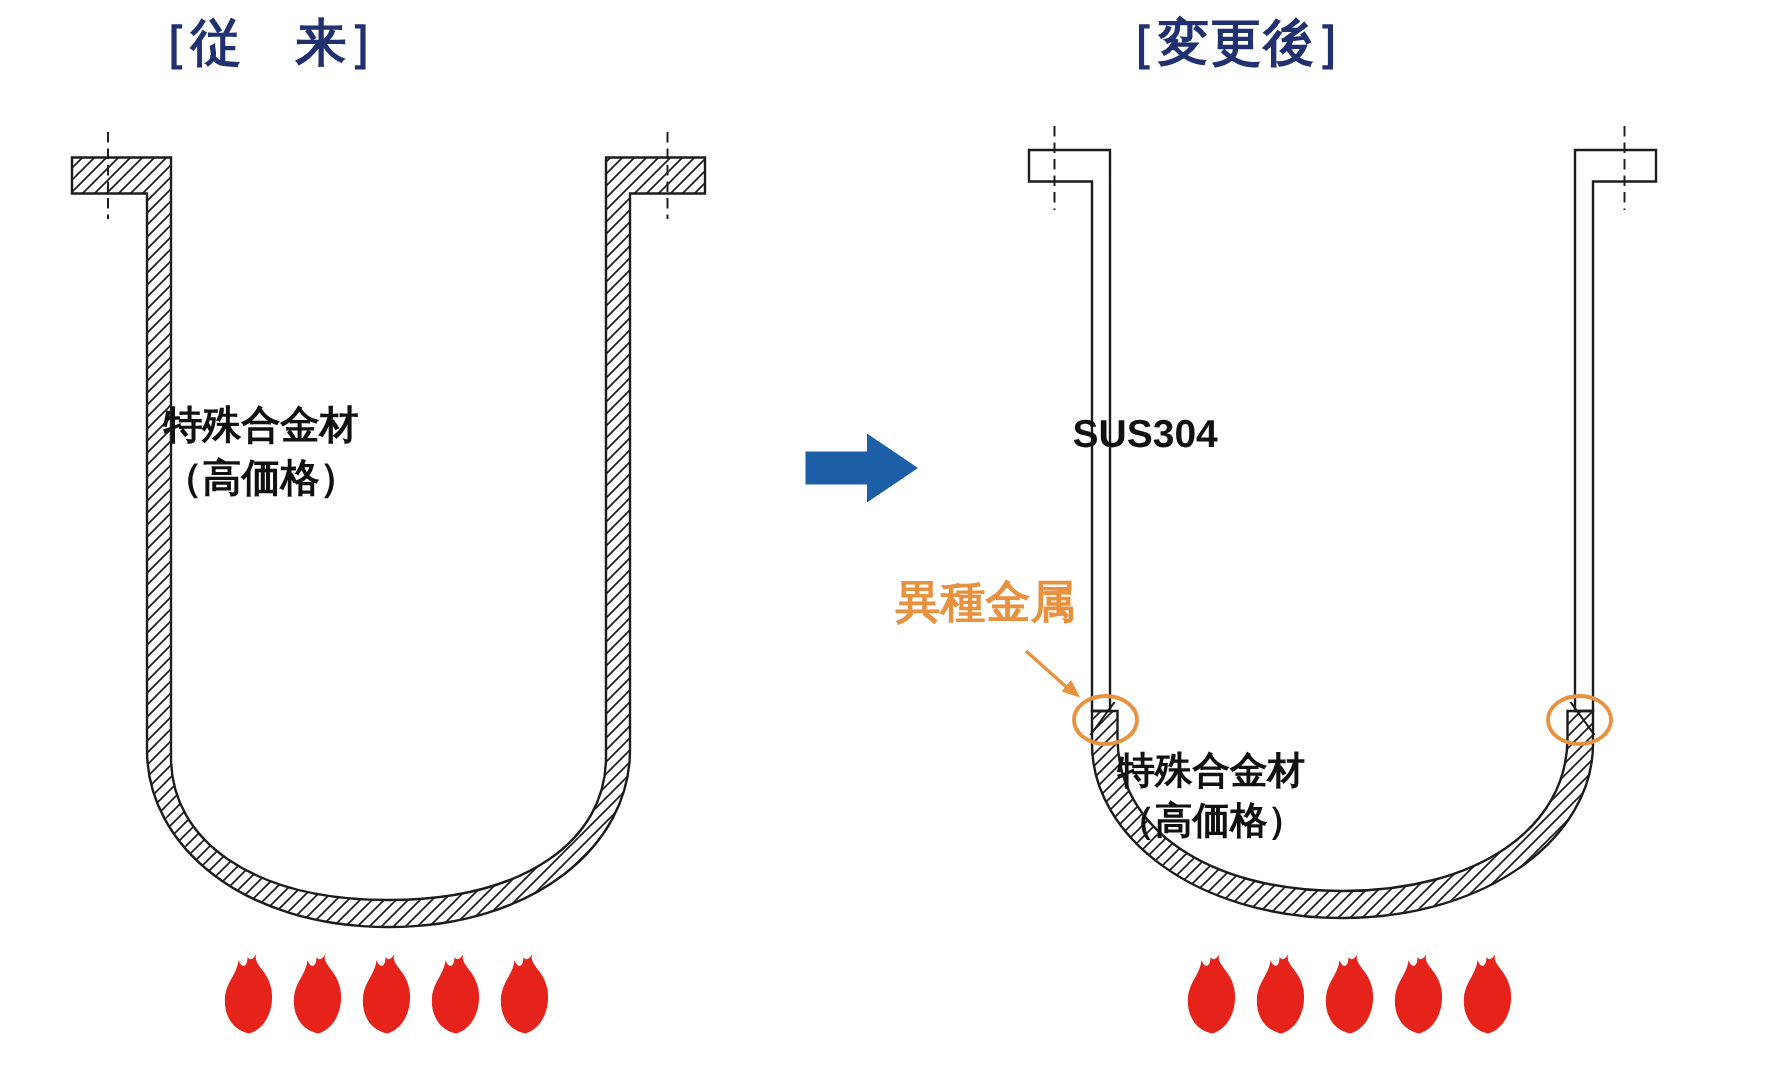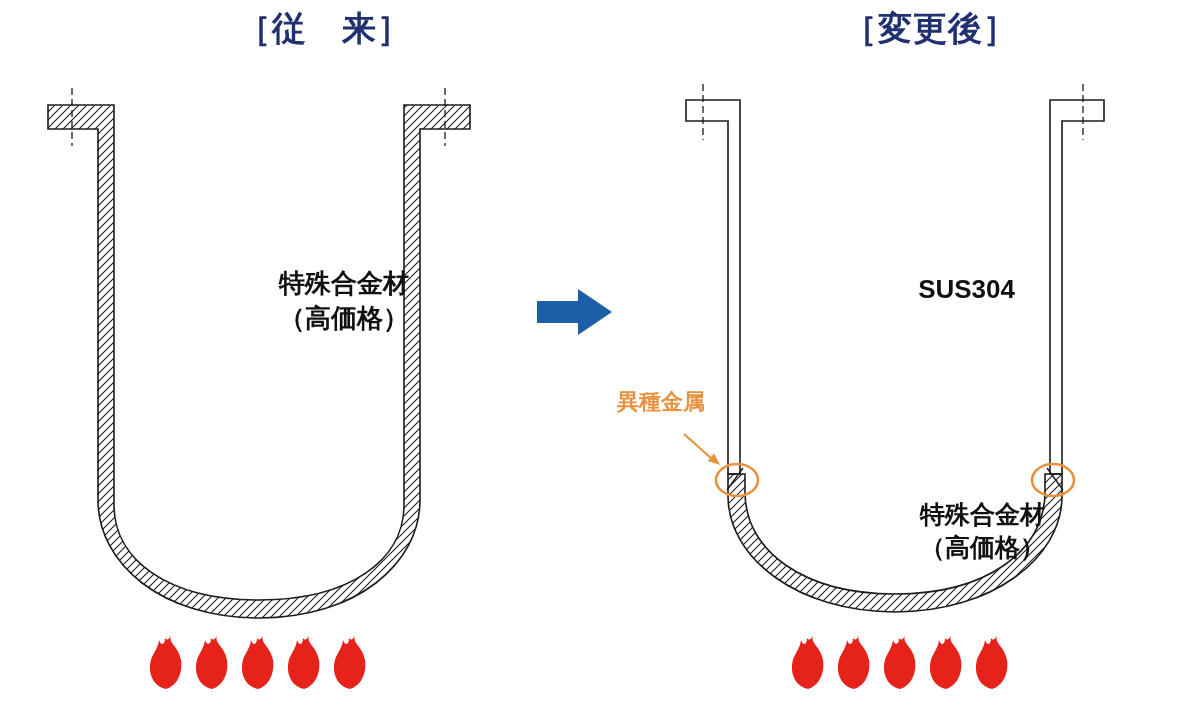--- a/index.html
+++ b/index.html
@@ -1,31 +1,31 @@
 <!DOCTYPE html>
 <html style="--title-navy: #21306f; --arrow-blue: #1c5fa6; --weld-orange: #e8913f; --flame-red: #e6231b; --line-black: #1c1c1c;"><head>
 <meta charset="utf-8">
 <style>
   html,body { margin:0; padding:0; background:#ffffff; }
   .canvas {
     position:relative; width:1185px; height:713px; background:#ffffff;
     font-family:"Liberation Sans","DejaVu Sans",sans-serif; overflow:hidden;
   }
   .canvas > svg { position:absolute; left:0; top:0; }
-  .lbl { position:absolute; font-weight:bold; color:#111; text-align:right; }
+  .lbl { position:absolute; font-weight:bold; color:#111; text-align:left; }
   .title { font-size:34px; color:var(--title-navy,#21306f); letter-spacing:1px; }
   .t-before { left:92px;  top:6px; width:320px; }
-  .t-after  { left:698px; top:6px; width:320px; }
+  .t-after  { left:737px; top:6px; width:320px; }
   .mat { font-size:26px; line-height:35px; }
   .m-before { left:109px; top:266px; width:300px; }
   .m-sus    { left:715px; top:272px; width:300px; }
   .m-after  { left:745px; top:498px; width:300px; font-size:25px; line-height:33px; }
   .weld-lbl {
-    left:617px; top:388px; width:170px; text-align:left;
-    font-size:22px; line-height:28px; color:var(--weld-orange,#e8913f);
+    left:597px; top:388px; width:170px; text-align:left;
+    font-size:30px; line-height:28px; color:var(--weld-orange,#e8913f);
   }
 </style>
 </head>
 <body>
 
 <div class="canvas">
 
   <svg width="1185" height="713" viewBox="0 0 1185 713" xmlns="http://www.w3.org/2000/svg">
     <defs>
       <pattern id="hatch" width="8" height="8" patternUnits="userSpaceOnUse">

